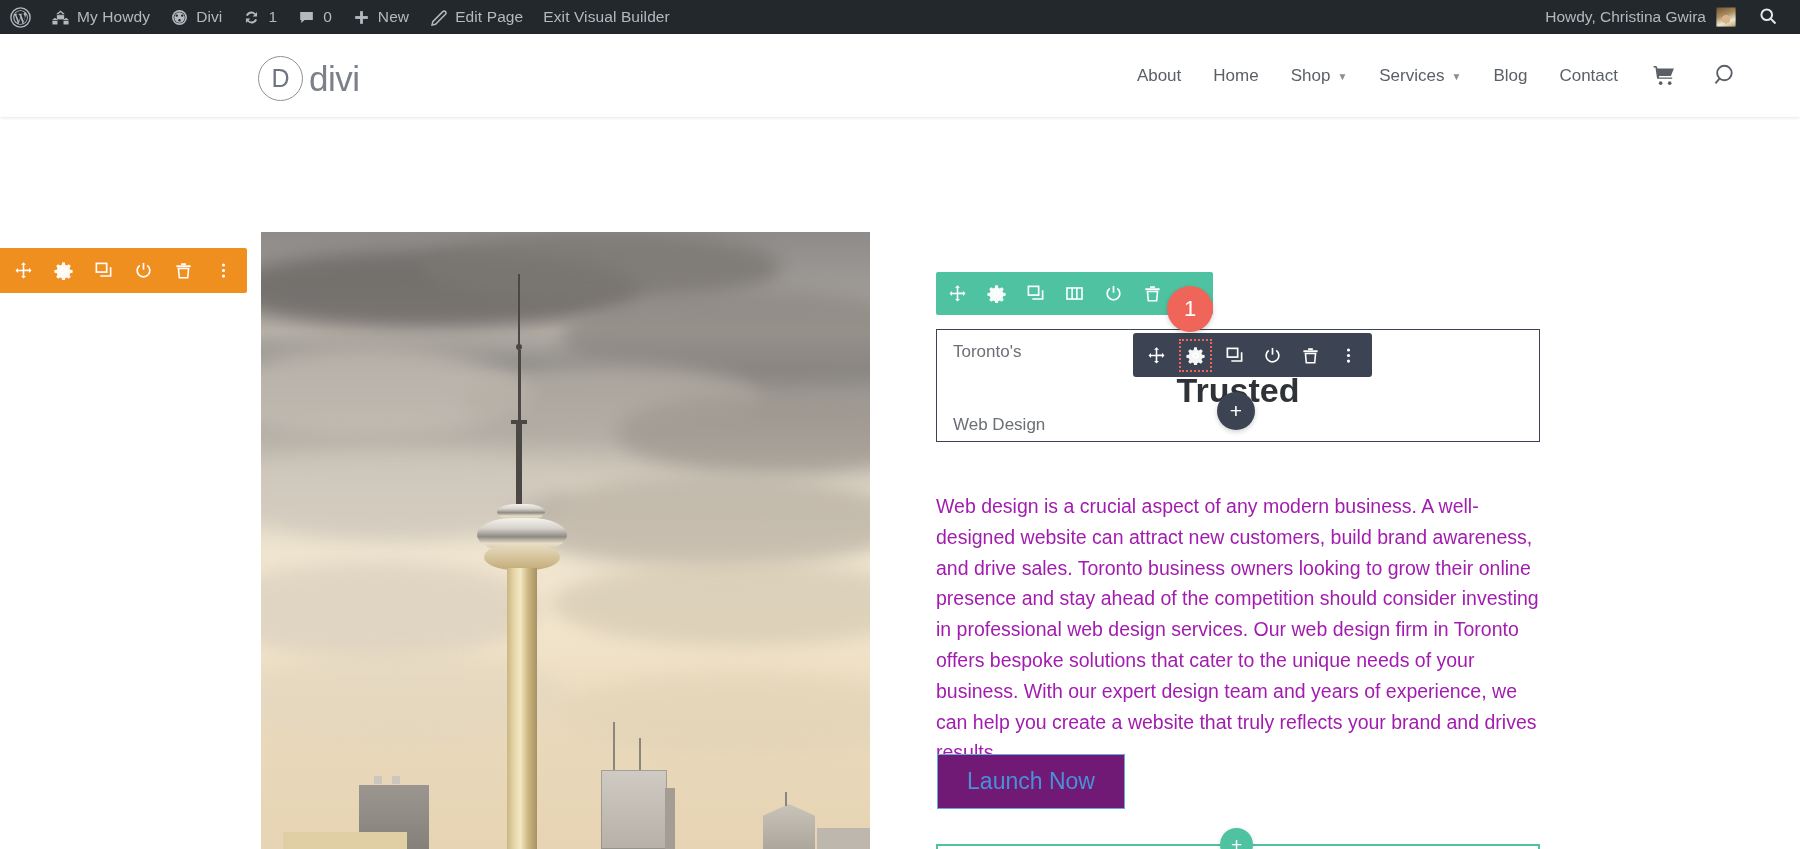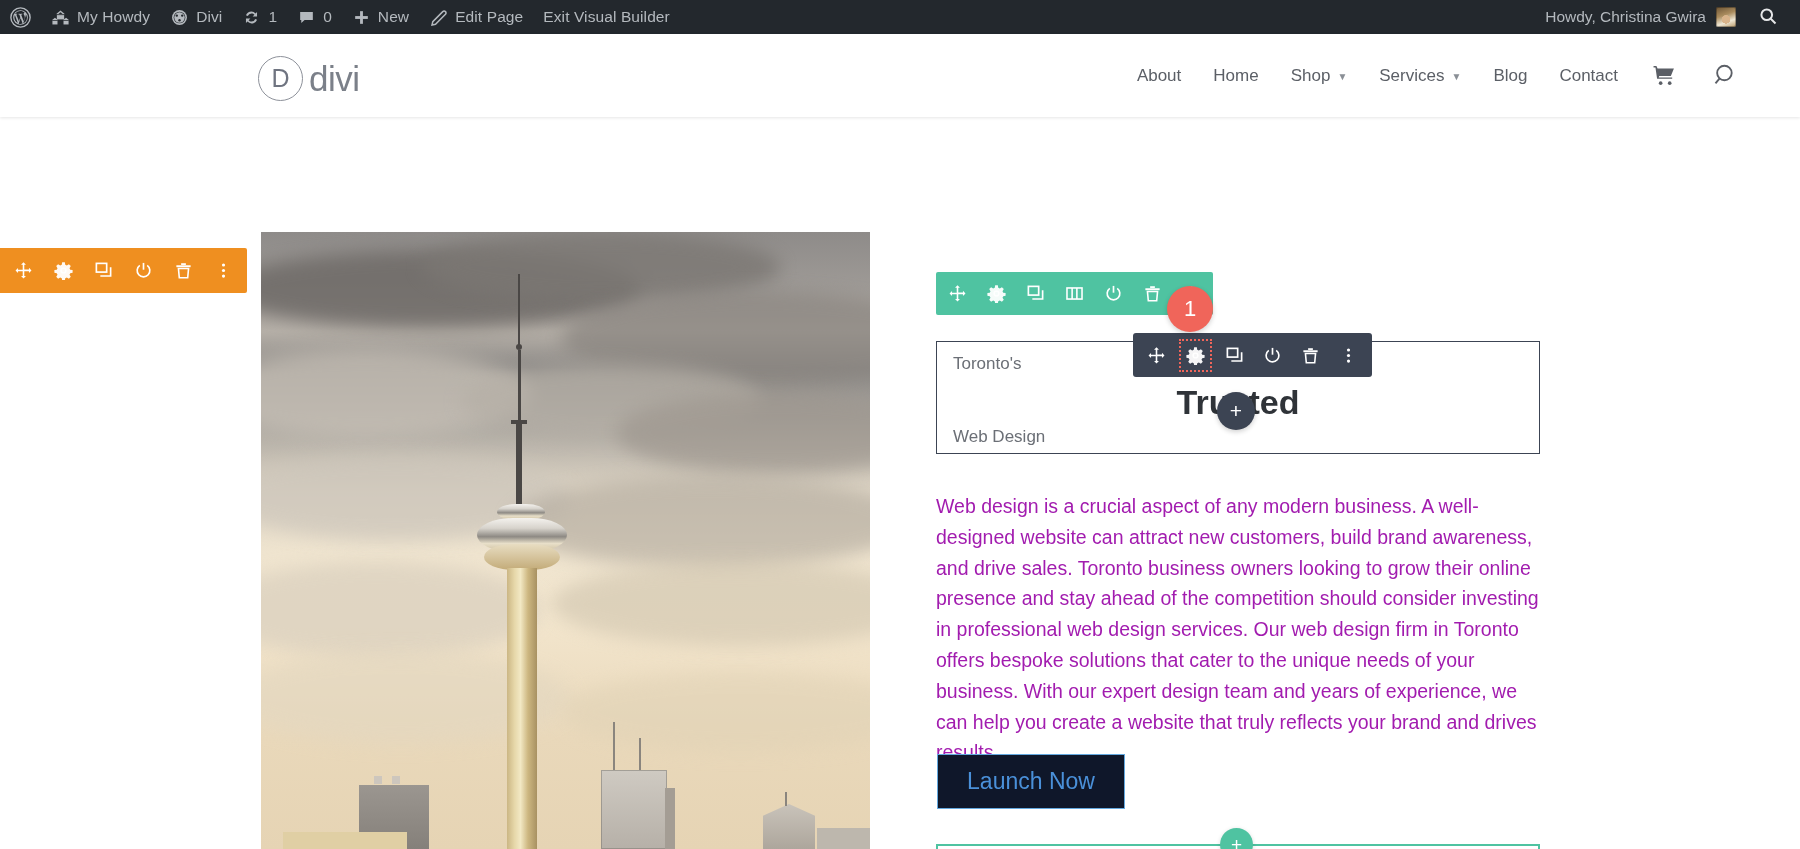--- a/index.html
+++ b/index.html
@@ -121,21 +121,21 @@
     position: absolute; left: 1167px; top: 169px;
     width: 46px; height: 46px; border-radius: 50%;
     background: #f0655a; color: #fff;
     display: flex; align-items: center; justify-content: center;
     font-size: 22px; font-family: "Liberation Sans", sans-serif;
     z-index: 40;
     box-shadow: 0 2px 5px rgba(0,0,0,.18);
   }
 
   #module-box {
-    position: absolute; left: 936px; top: 224px;
+    position: absolute; left: 936px; top: 212px;
     width: 604px; height: 113px;
     border: 1.5px solid #3c4453;
     background: #fff;
     z-index: 10;
   }
   #module-toolbar {
     position: absolute; left: 1133px; top: 216px;
     height: 44px; background: #3c4453;
     display: flex; align-items: center; padding: 0 14px; gap: 19px;
     border-radius: 3px; z-index: 35;
@@ -157,21 +157,21 @@
     font-size: 19.5px; line-height: 1.58; color: #a21caf;
     font-family: "Liberation Sans", sans-serif;
   }
 
   #cta-button {
     position: absolute; left: 937px; top: 637px;
     width: 188px; height: 55px;
     border: 1.5px solid #64a9e0;
     color: #4a90d9; font-size: 23px;
     display: flex; align-items: center; justify-content: center;
-    background: #0f172a; cursor: pointer;
+    background: #701a75; cursor: pointer;
     font-family: "Liberation Sans", sans-serif;
   }
 
   
   #row-outline {
     position: absolute; left: 936px; top: 727px;
     width: 604px; height: 122px;
     border: 2px solid #4fc3a1;
     border-bottom: none;
     background: #fff;

